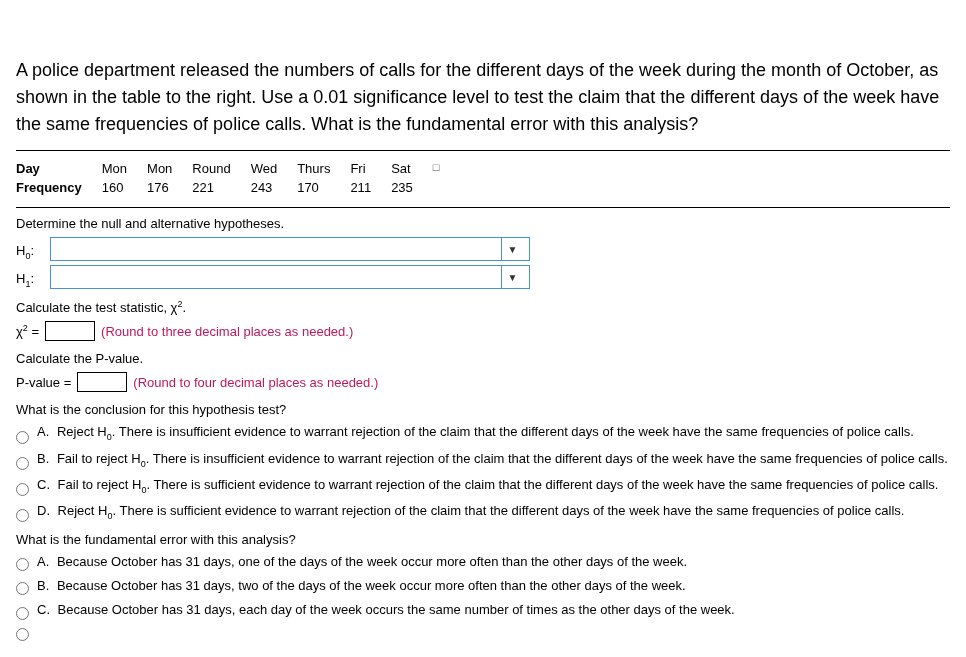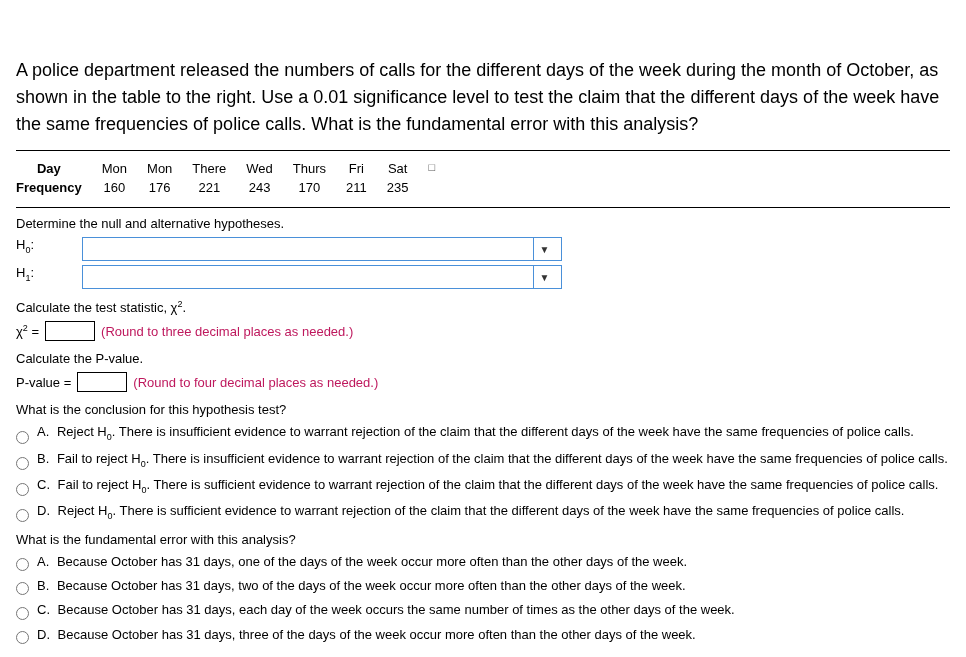--- a/index.html
+++ b/index.html
@@ -22,43 +22,41 @@
     .table-section {
       margin-bottom: 10px;
     }
     .data-table {
       border-collapse: collapse;
       font-size: 13px;
     }
     .data-table td {
       padding: 2px 20px 2px 0;
       vertical-align: top;
-      text-align: center;
     }
     .data-table td:first-child {
       font-weight: bold;
       min-width: 80px;
     }
     .divider {
       border: none;
       border-top: 1px solid #000;
       margin: 8px 0;
     }
     .section {
       margin-bottom: 10px;
     }
     .section-label {
       font-size: 13px;
       margin-bottom: 6px;
     }
     .hypothesis-row {
       display: flex;
-      align-items: flex-start;
+      align-items: flex-end;
       margin-bottom: 4px;
-      gap: 32px;
     }
     .hyp-label {
       font-size: 13px;
       margin-right: 6px;
       min-width: 28px;
     }
     .hyp-input-wrapper {
       display: flex;
       align-items: center;
       border: 1px solid #4a90d9;
@@ -131,21 +129,21 @@
 <div class="question-text">A police department released the numbers of calls for the different days of the week during the month of October, as shown in the table to the right. Use a 0.01 significance level to test the claim that the different days of the week have the same frequencies of police calls. What is the fundamental error with this analysis?</div>
 
 <hr class="divider">
 <div class="table-section">
   <table class="data-table">
     <tbody>
         <tr>
       <td style="font-weight:bold">Day</td>
       <td>Mon</td>
       <td>Mon</td>
-      <td>There</td>
+      <td>Round</td>
       <td>Wed</td>
       <td>Thurs</td>
       <td>Fri</td>
       <td>Sat</td>
       <td style="font-size:11px;color:#555;">□</td>
     </tr>
     <tr>
       <td style="font-weight:bold">Frequency</td>
       <td>160</td>
       <td>176</td>
@@ -254,18 +252,14 @@
   <div class="radio-option">
     <input type="radio" name="fundamental" style="">
     <span>
       <span class="option-letter">C.</span>
       Because October has 31 days, each day of the week occurs the same number of times as the other days of the week.
     </span>
   </div>
 
   <div class="radio-option">
     <input type="radio" name="fundamental" style="">
-    <span>
-      <span class="option-letter">D.</span>
-      Because October has 31 days, three of the days of the week occur more often than the other days of the week.
-    </span>
   </div>
 </div>
 
 </body></html>

